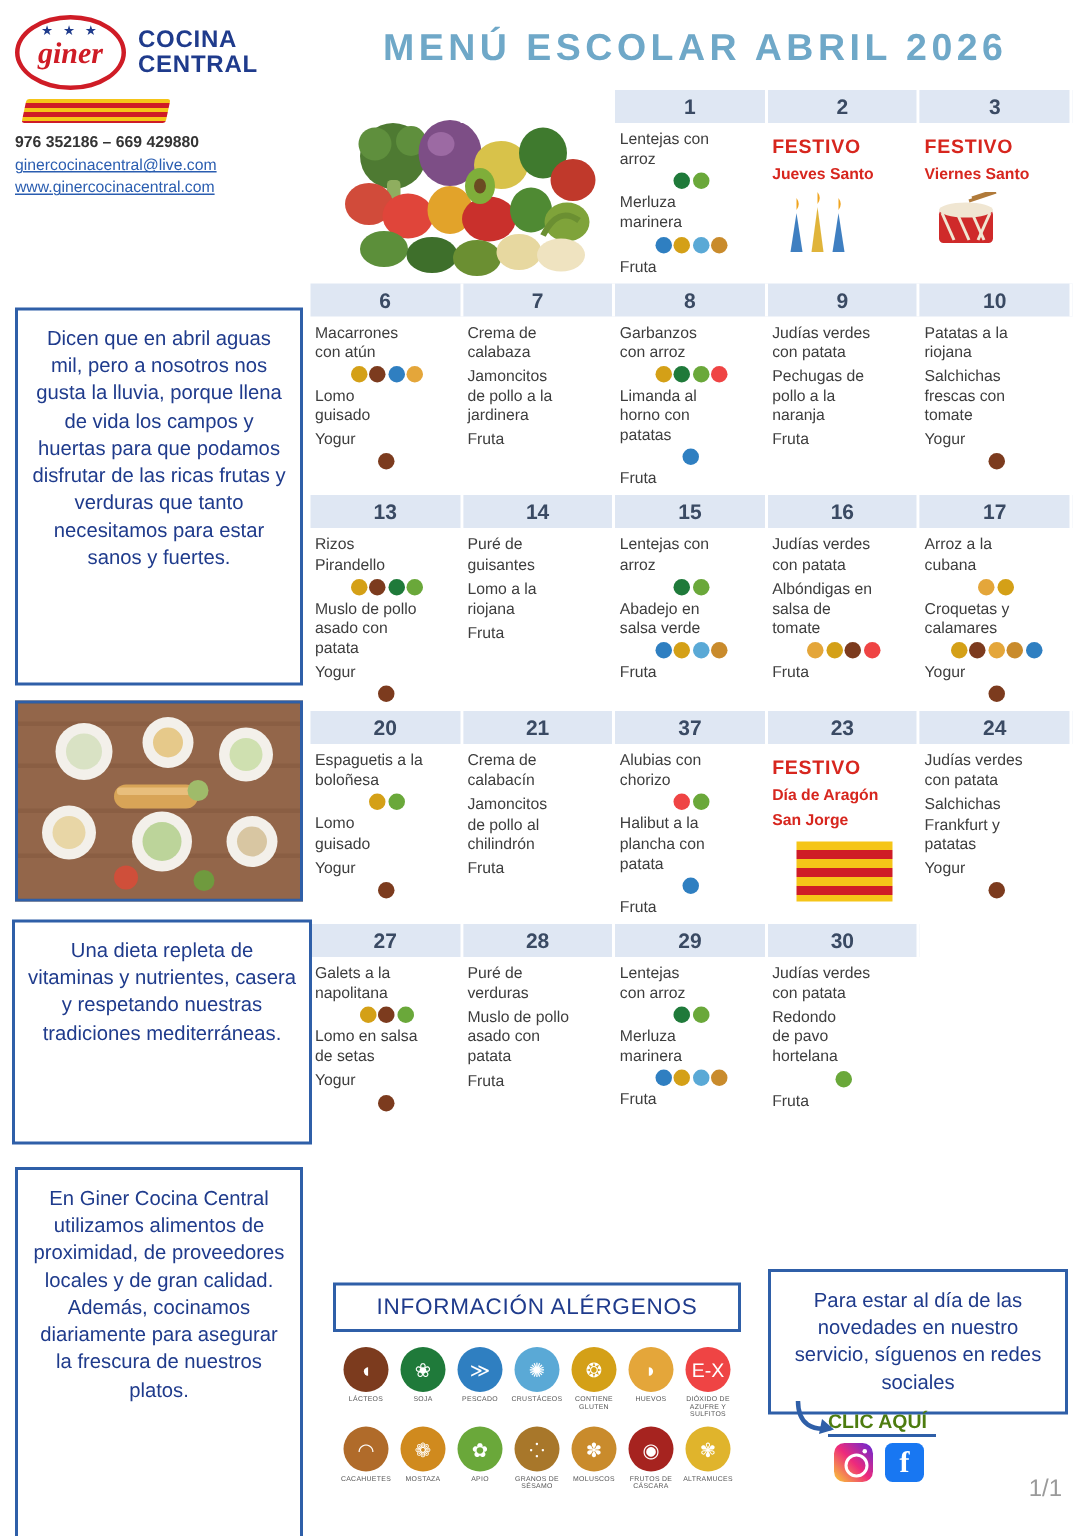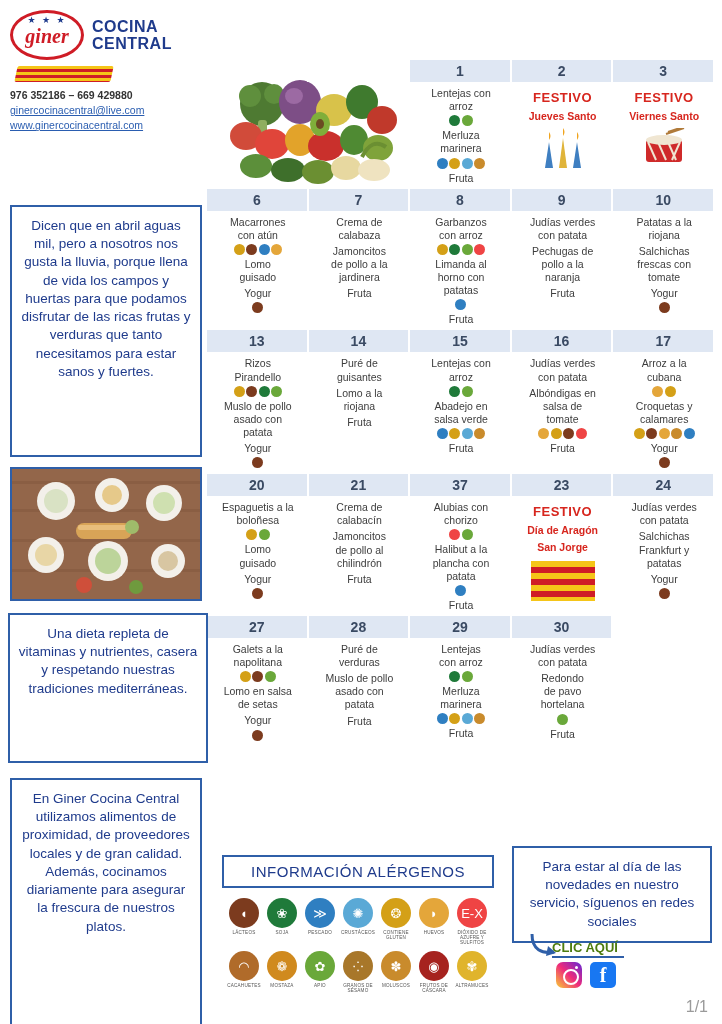--- a/index.html
+++ b/index.html
@@ -57,21 +57,21 @@
   
   .veg-photo {
     position: absolute; left: 222px; top: 62px; width: 185px; height: 140px;
     overflow: hidden;
   }
   .veg-svg { width: 185px; height: 140px; display: block; }
 
   
   .calendar { position: absolute; left: 207px; top: 60px; width: 508px; }
   .cal-row { display: flex; }
-  .cal-cell { width: 101.6px; padding: 2px 3px 4px 3px; text-align: center; position: relative; }
+  .cal-cell { width: 101.6px; padding: 2px 3px 4px 3px; text-align: left; position: relative; }
   .cal-cell.spacer { background: transparent; }
   .daynum-row { display: flex; }
   .daynum {
     width: 101.6px; background: #dfe7f3; color: #3a4a63;
     font-size: 14px; font-weight: bold; text-align: center;
     padding: 3px 0 3px 0; border-right: 2px solid #fff;
   }
   .daynum.empty { background: transparent; }
   .dish { font-size: 10.5px; line-height: 1.25; color: #3d3d3d; margin-top: 3px; }
   .festivo { color: #d7261e; font-weight: bold; font-size: 13px; letter-spacing: .5px; margin-top: 6px; }
@@ -161,21 +161,21 @@
   .ig::before {
     content: ""; position: absolute; right: 4px; top: 4px; width: 3px; height: 3px;
     background: #fff; border-radius: 50%;
   }
   .fb {
     width: 26px; height: 26px; border-radius: 5px; background: #1877f2;
     color: #fff; font-family: "Liberation Serif", serif; font-weight: bold;
     font-size: 20px; text-align: center; line-height: 26px;
   }
   .pagenum {
-    position: absolute; right: 14px; bottom: 8px; color: #9a9a9a; font-size: 16px;
+    position: absolute; right: 14px; bottom: 22px; color: #9a9a9a; font-size: 16px;
   }
   .arrow-curve { position: absolute; left: 530px; top: 932px; }
 </style>
 </head>
 <body>
 
 <div class="page">
 
   <div class="header">
     <div class="logo-block">
@@ -189,20 +189,23 @@
           <div class="l1">COCINA</div>
           <div class="l2">CENTRAL</div>
         </div>
       </div>
       <div class="flag-stripe"></div>
       <div class="contact">
         <div class="phone">976 352186 – 669 429880</div>
         <a href="#">ginercocinacentral@live.com</a>
         <a href="#">www.ginercocinacentral.com</a>
       </div>
+    </div>
+    <div class="title-block">
+      <div class="main-title">MENÚ ESCOLAR ABRIL 2026</div>
     </div>
   </div>
 
   <div class="veg-photo">
     <svg class="veg-svg" viewBox="0 0 185 140">
       <ellipse cx="92" cy="130" rx="86" ry="9" fill="#ffffff"></ellipse>
       <circle cx="40" cy="42" r="22" fill="#4e7a32"></circle>
       <circle cx="28" cy="34" r="11" fill="#5f8f3d"></circle>
       <circle cx="52" cy="32" r="10" fill="#5f8f3d"></circle>
       <rect x="36" y="58" width="9" height="16" rx="3" fill="#8fae5f"></rect>

